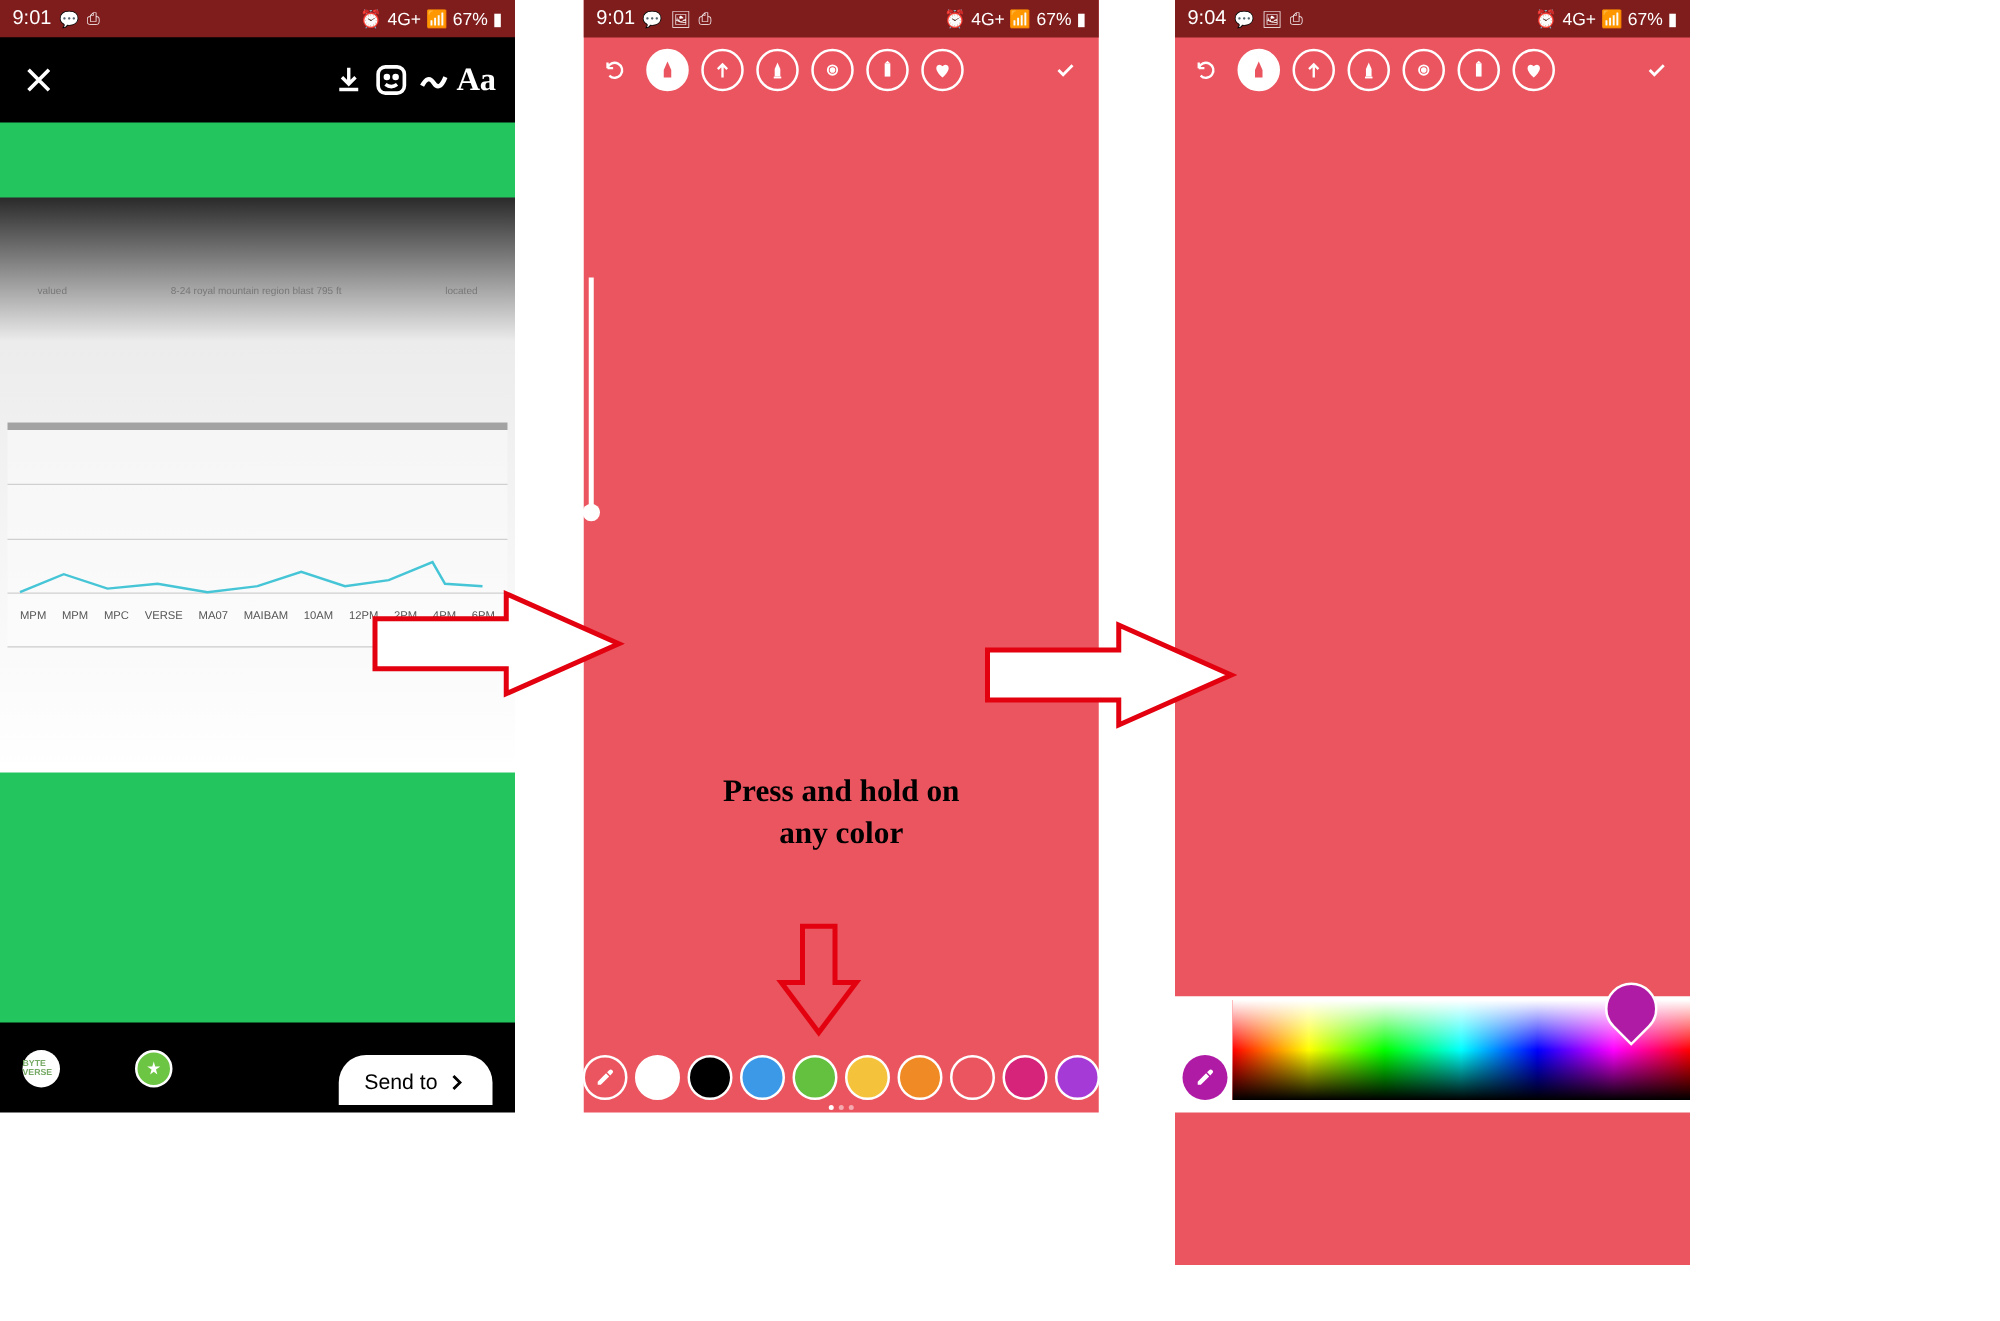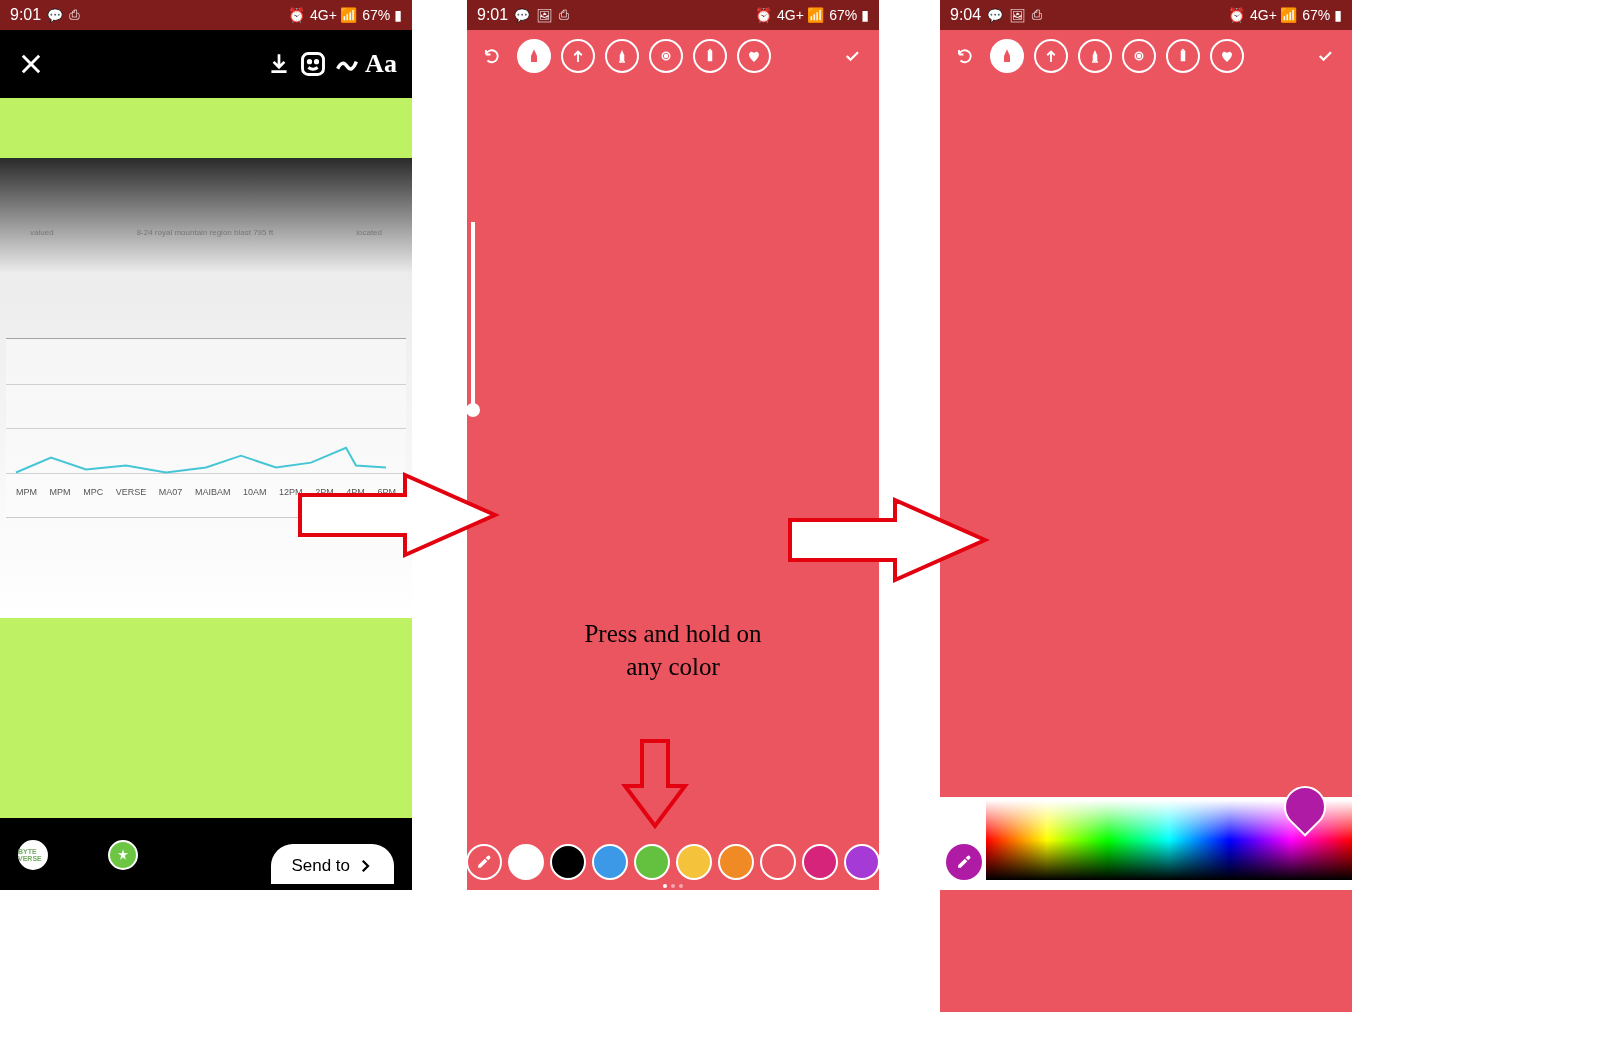--- a/index.html
+++ b/index.html
@@ -43,33 +43,33 @@
     align-items:center;
     padding: 0 14px;
     background:#000;
   }
   .p1-toolbar .right { display:flex; align-items:center;}
   .icon-btn { width:34px; height:34px; display:flex; align-items:center; justify-content:center; color:#fff; cursor:pointer; }
 
   
   .p1-content {
     height: 720px;
-    background:#bef264;
+    background:#22c55e;
     position: relative;
   }
   .photo-area {
     position:absolute;
     top:60px; left:0; right:0; height:460px;
     background: linear-gradient(to bottom, #2a2a2a 0%, #ececec 25%, #f5f5f5 60%, #fff 100%);
   }
   .chart-area {
     position:absolute;
     top:240px; left:6px; right:6px; height:180px;
     background: rgba(255,255,255,0.4);
-    border-top:1px solid #a3a3a3;
+    border-top:6px solid #a3a3a3;
     border-bottom:1px solid #ccc;
   }
   .chart-line {
     position:absolute;
     left:0; right:0; height:1px;
     background:#d0d0d0;
   }
   .chart-xlabels {
     position:absolute;
     bottom:20px; left:10px; right:10px;
@@ -133,21 +133,21 @@
     position:absolute; left:-5px; bottom:-5px;
     width:14px; height:14px; border-radius:50%; background:#fff;
   }
 
   .p2-instruction {
     position:absolute;
     left:0; right:0; top:618px;
     text-align:center;
     font-family: "Times New Roman", serif;
     font-size:25px;
-    font-weight:normal;
+    font-weight:bold;
     color:#000;
     line-height:1.3;
   }
 
   .color-row {
     position:absolute;
     left:0; right:0; bottom:10px;
     display:flex;
     justify-content:center;
     gap:6px;

